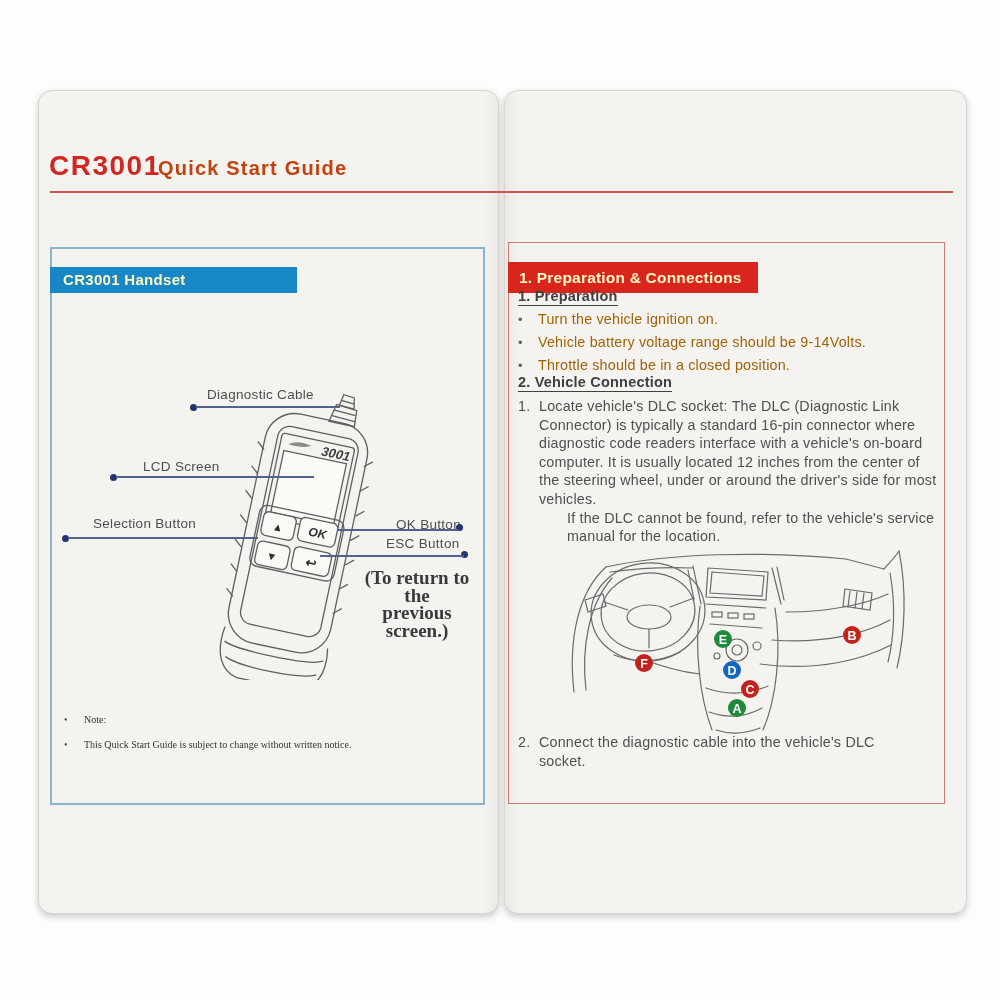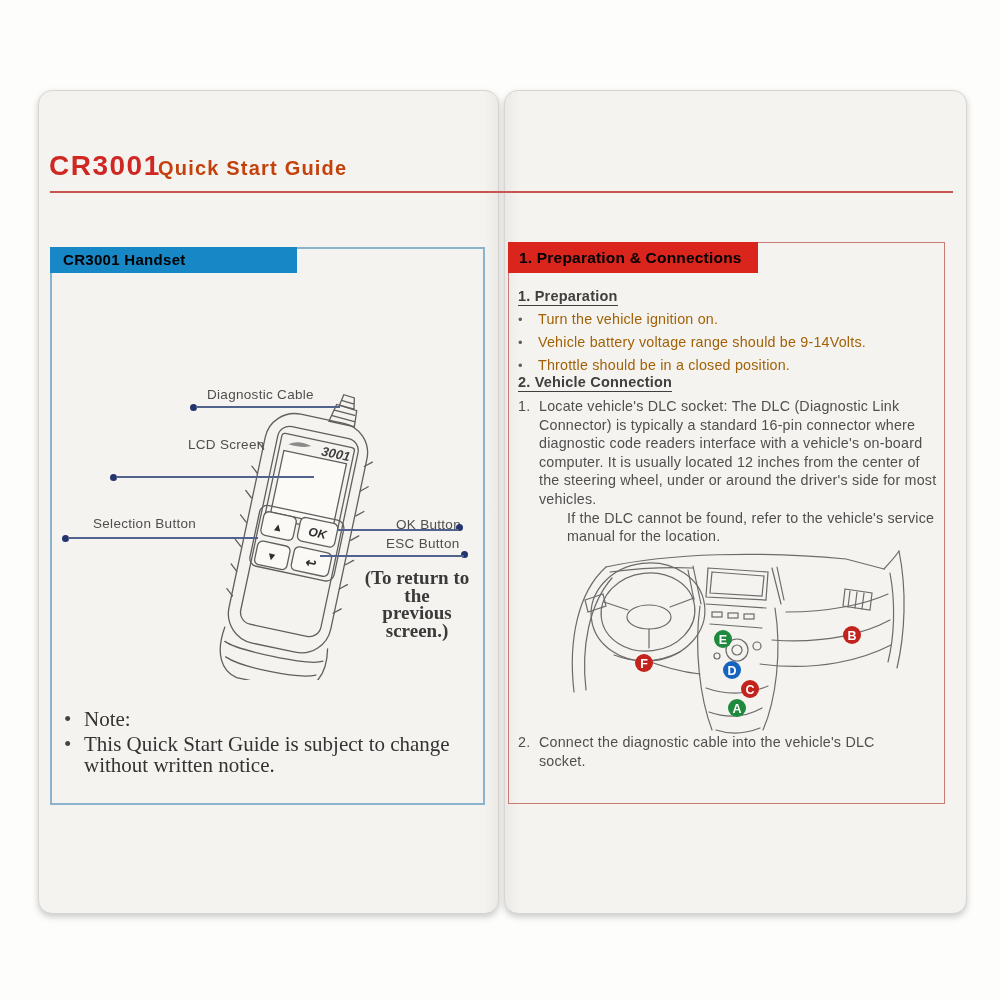--- a/index.html
+++ b/index.html
@@ -16,31 +16,31 @@
   .page.right::before{content:"";position:absolute;top:0;left:0;width:14px;height:100%;
         background:linear-gradient(to left,rgba(0,0,0,0),rgba(0,0,0,.04));border-radius:14px 0 0 14px;}
   
   .brand{position:absolute;left:49px;top:150px;font-size:28px;font-weight:bold;color:#cf2722;letter-spacing:1.5px;}
   .doc-title{position:absolute;left:158px;top:157px;font-size:20px;font-weight:bold;color:#c2410c;letter-spacing:1.2px;}
   .title-rule{position:absolute;left:50px;top:191px;width:903px;height:2px;background:#c8554e;}
   
   .box{position:absolute;background:transparent;}
   .box.blue{left:50px;top:247px;width:431px;height:554px;border:2px solid #8ab4cc;}
   .box.red{left:508px;top:242px;width:435px;height:560px;border:1.5px solid #c97b73;}
-  .secbar{position:absolute;color:#000000;font-weight:bold;}
+  .secbar{position:absolute;color:#fef9c3;font-weight:bold;margin-top:20px;}
   .secbar.blue{left:50px;top:247px;width:247px;height:26px;background:#1787c5;font-size:15px;line-height:26px;padding-left:13px;box-sizing:border-box;letter-spacing:.3px;}
   .secbar.red{left:508px;top:242px;width:250px;height:31px;background:#da251d;font-size:15.5px;line-height:31px;padding-left:11px;box-sizing:border-box;letter-spacing:.2px;}
   
   .callout{position:absolute;font-size:13.5px;color:#4e4e4e;letter-spacing:.3px;white-space:nowrap;}
   .leader{position:absolute;height:2px;background:#51628c;}
   .dot{position:absolute;width:7px;height:7px;border-radius:50%;background:#24356e;}
   .esc-note{position:absolute;left:358px;top:569px;width:118px;text-align:center;
             font-family:"Liberation Serif",serif;font-size:19px;font-weight:bold;color:#3a3a3a;line-height:17.5px;}
   .note-list{position:absolute;left:64px;top:709px;width:408px;font-family:"Liberation Serif",serif;
-             font-size:21px;color:#333;line-height:21px;}
+             font-size:10px;color:#333;line-height:21px;}
   .note-row{display:flex;margin-bottom:4px;}
   .note-row .b{width:20px;flex:none;}
   .note-row .b::before{content:"•";color:#444;}
   
   .r-head{position:absolute;font-size:14.5px;font-weight:bold;color:#3f3f3f;letter-spacing:.2px;}
   .r-head span{border-bottom:1.6px solid #3f3f3f;padding-bottom:1px;}
   .bullets{position:absolute;left:518px;top:308px;width:415px;font-size:14.3px;color:#a16207;line-height:22px;letter-spacing:.2px;}
   .bullet-row{display:flex;}
   .bullet-row .b{width:20px;flex:none;text-align:left;}
   .bullet-row .b::before{content:"•";color:#606060;font-size:13px;}
@@ -103,21 +103,21 @@
       <text x="317" y="533" text-anchor="middle" font-size="12" font-weight="bold" font-style="italic">OK</text>
       <text x="277" y="565" text-anchor="middle" font-size="11">▼</text>
       <text x="317" y="564" text-anchor="middle" font-size="13" font-weight="bold">↩</text>
     </g>
   </svg>
 
   <div class="callout" style="left:207px;top:387px;">Diagnostic Cable</div>
   <div class="dot" style="left:190px;top:404px;"></div>
   <div class="leader" style="left:196px;top:406px;width:144px;"></div>
 
-  <div class="callout" style="left:143px;top:437px;margin-left:45px;">LCD Screen</div>
+  <div class="callout" style="left:143px;top:459px;">LCD Screen</div>
   <div class="dot" style="left:110px;top:474px;"></div>
   <div class="leader" style="left:116px;top:476px;width:198px;"></div>
 
   <div class="callout" style="left:93px;top:516px;">Selection Button</div>
   <div class="dot" style="left:62px;top:535px;"></div>
   <div class="leader" style="left:68px;top:537px;width:190px;"></div>
 
   <div class="callout" style="left:396px;top:517px;">OK Button</div>
   <div class="dot" style="left:456px;top:524px;"></div>
   <div class="leader" style="left:337px;top:529px;width:122px;"></div>

